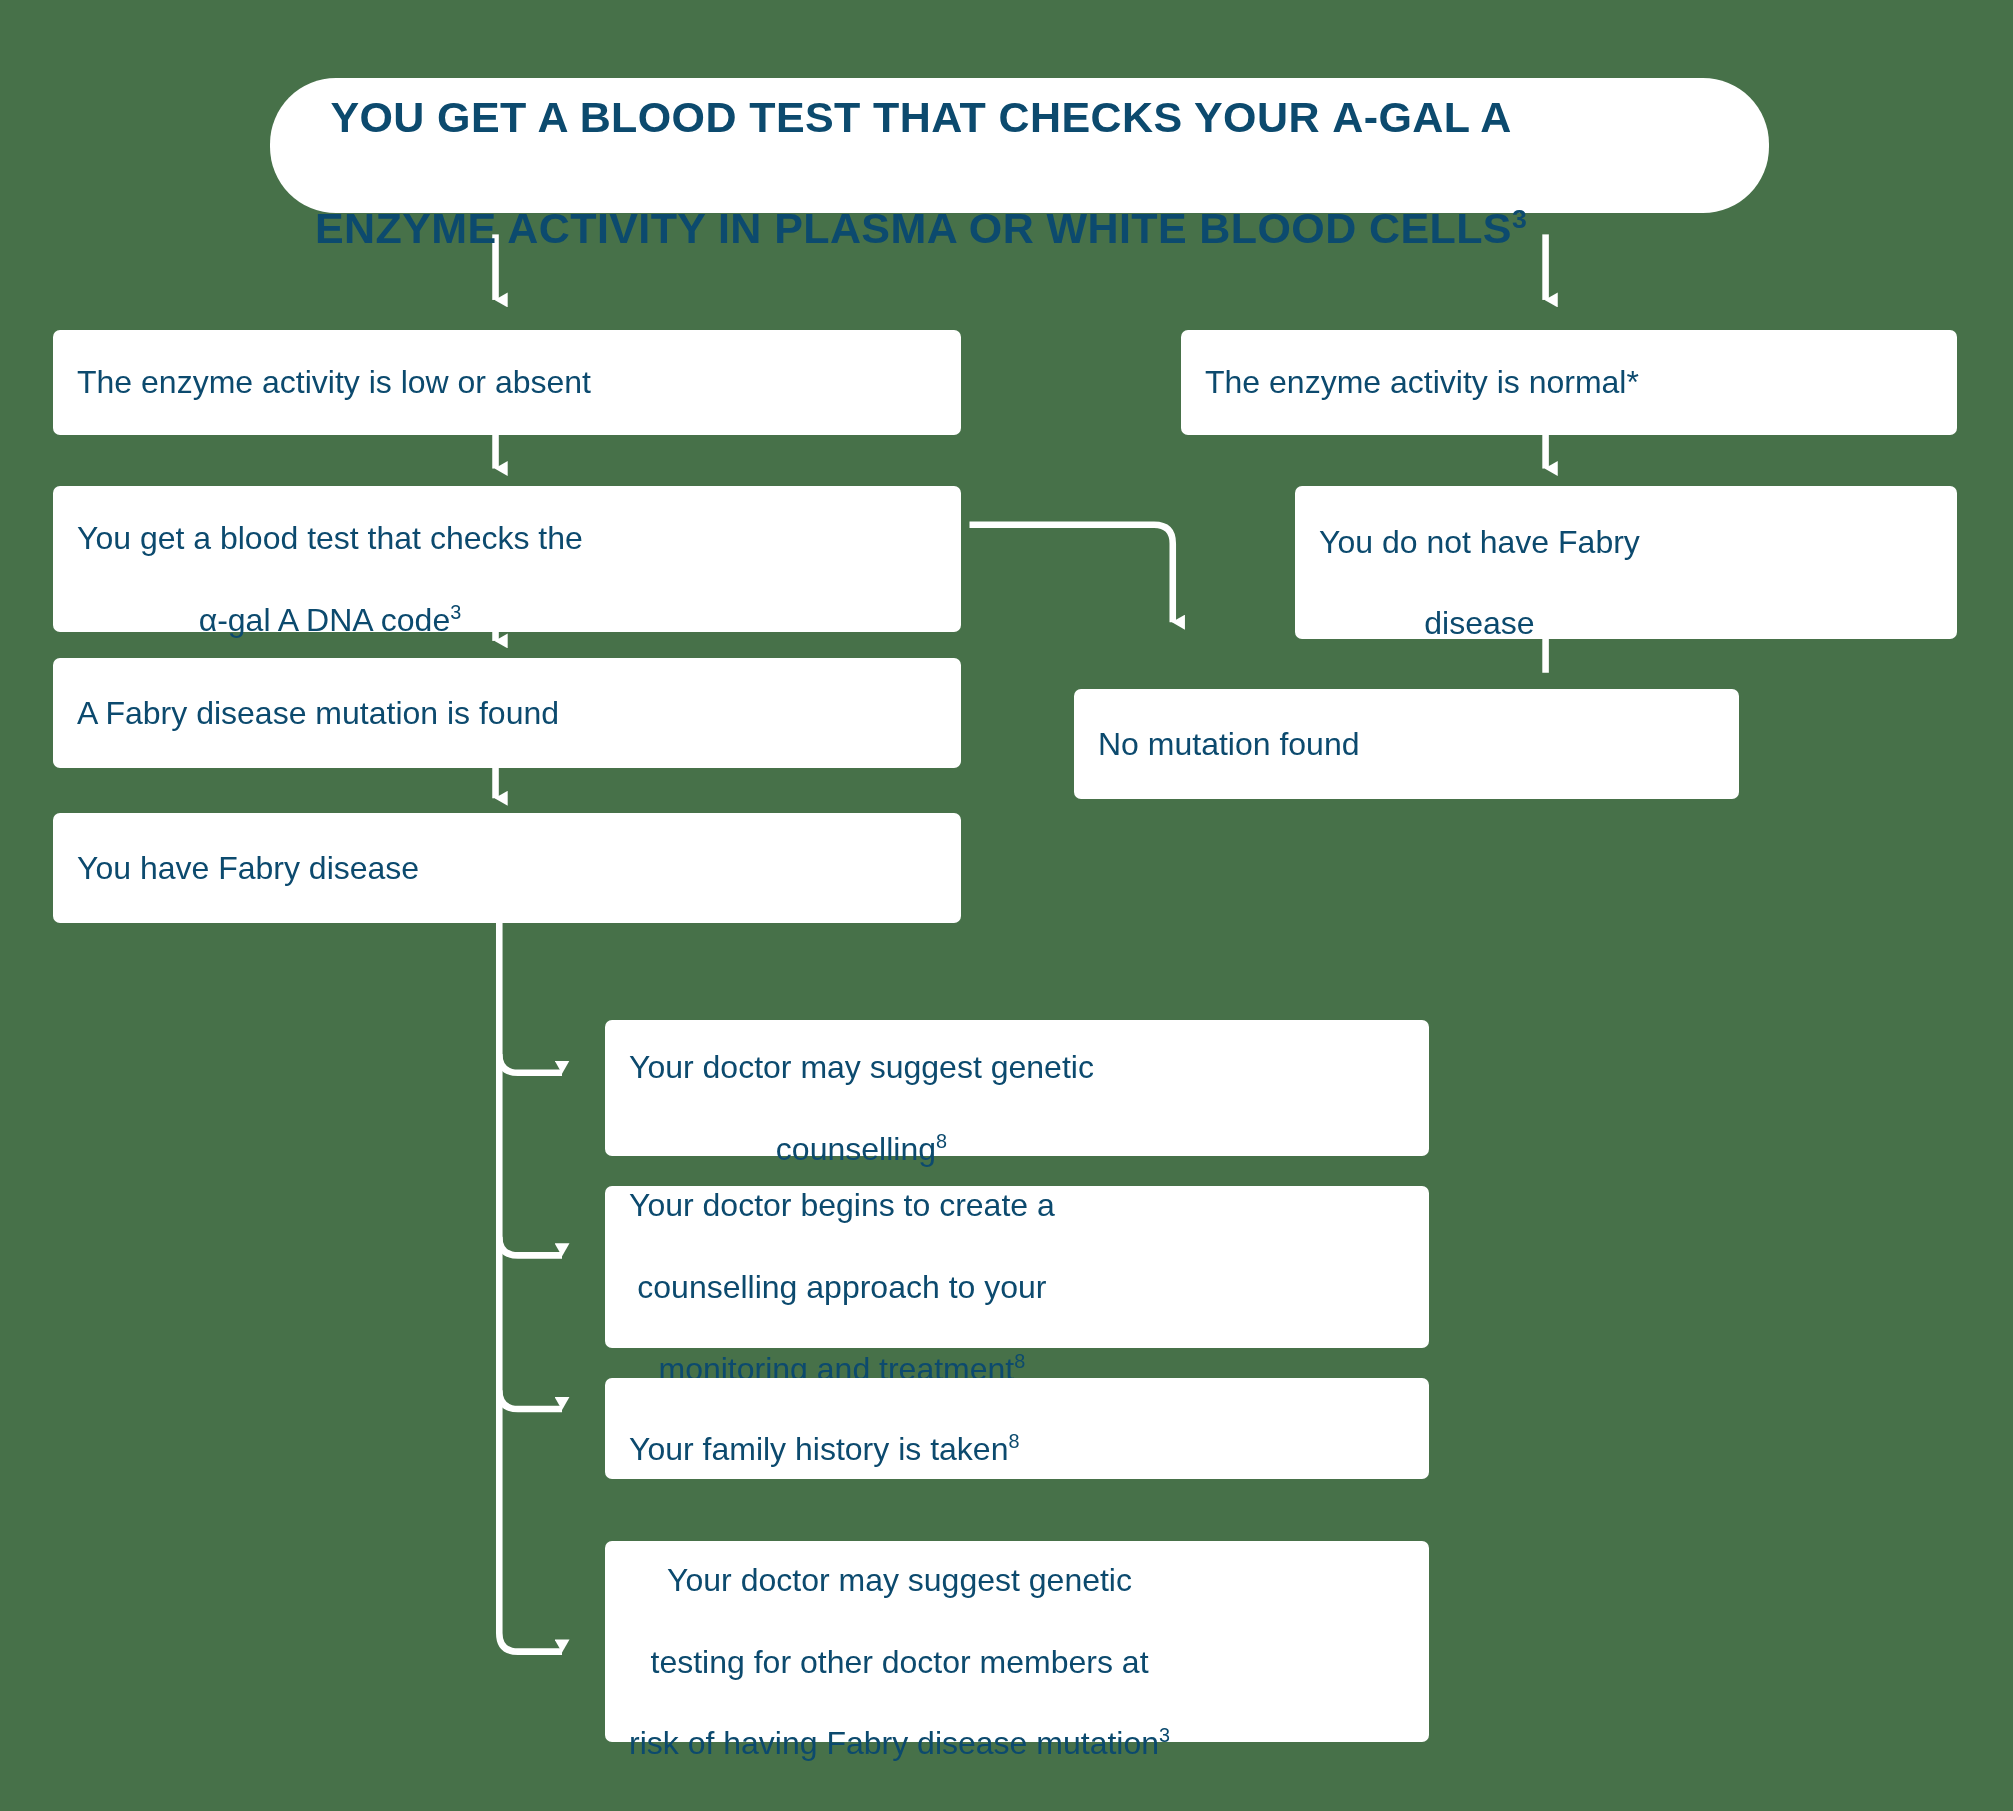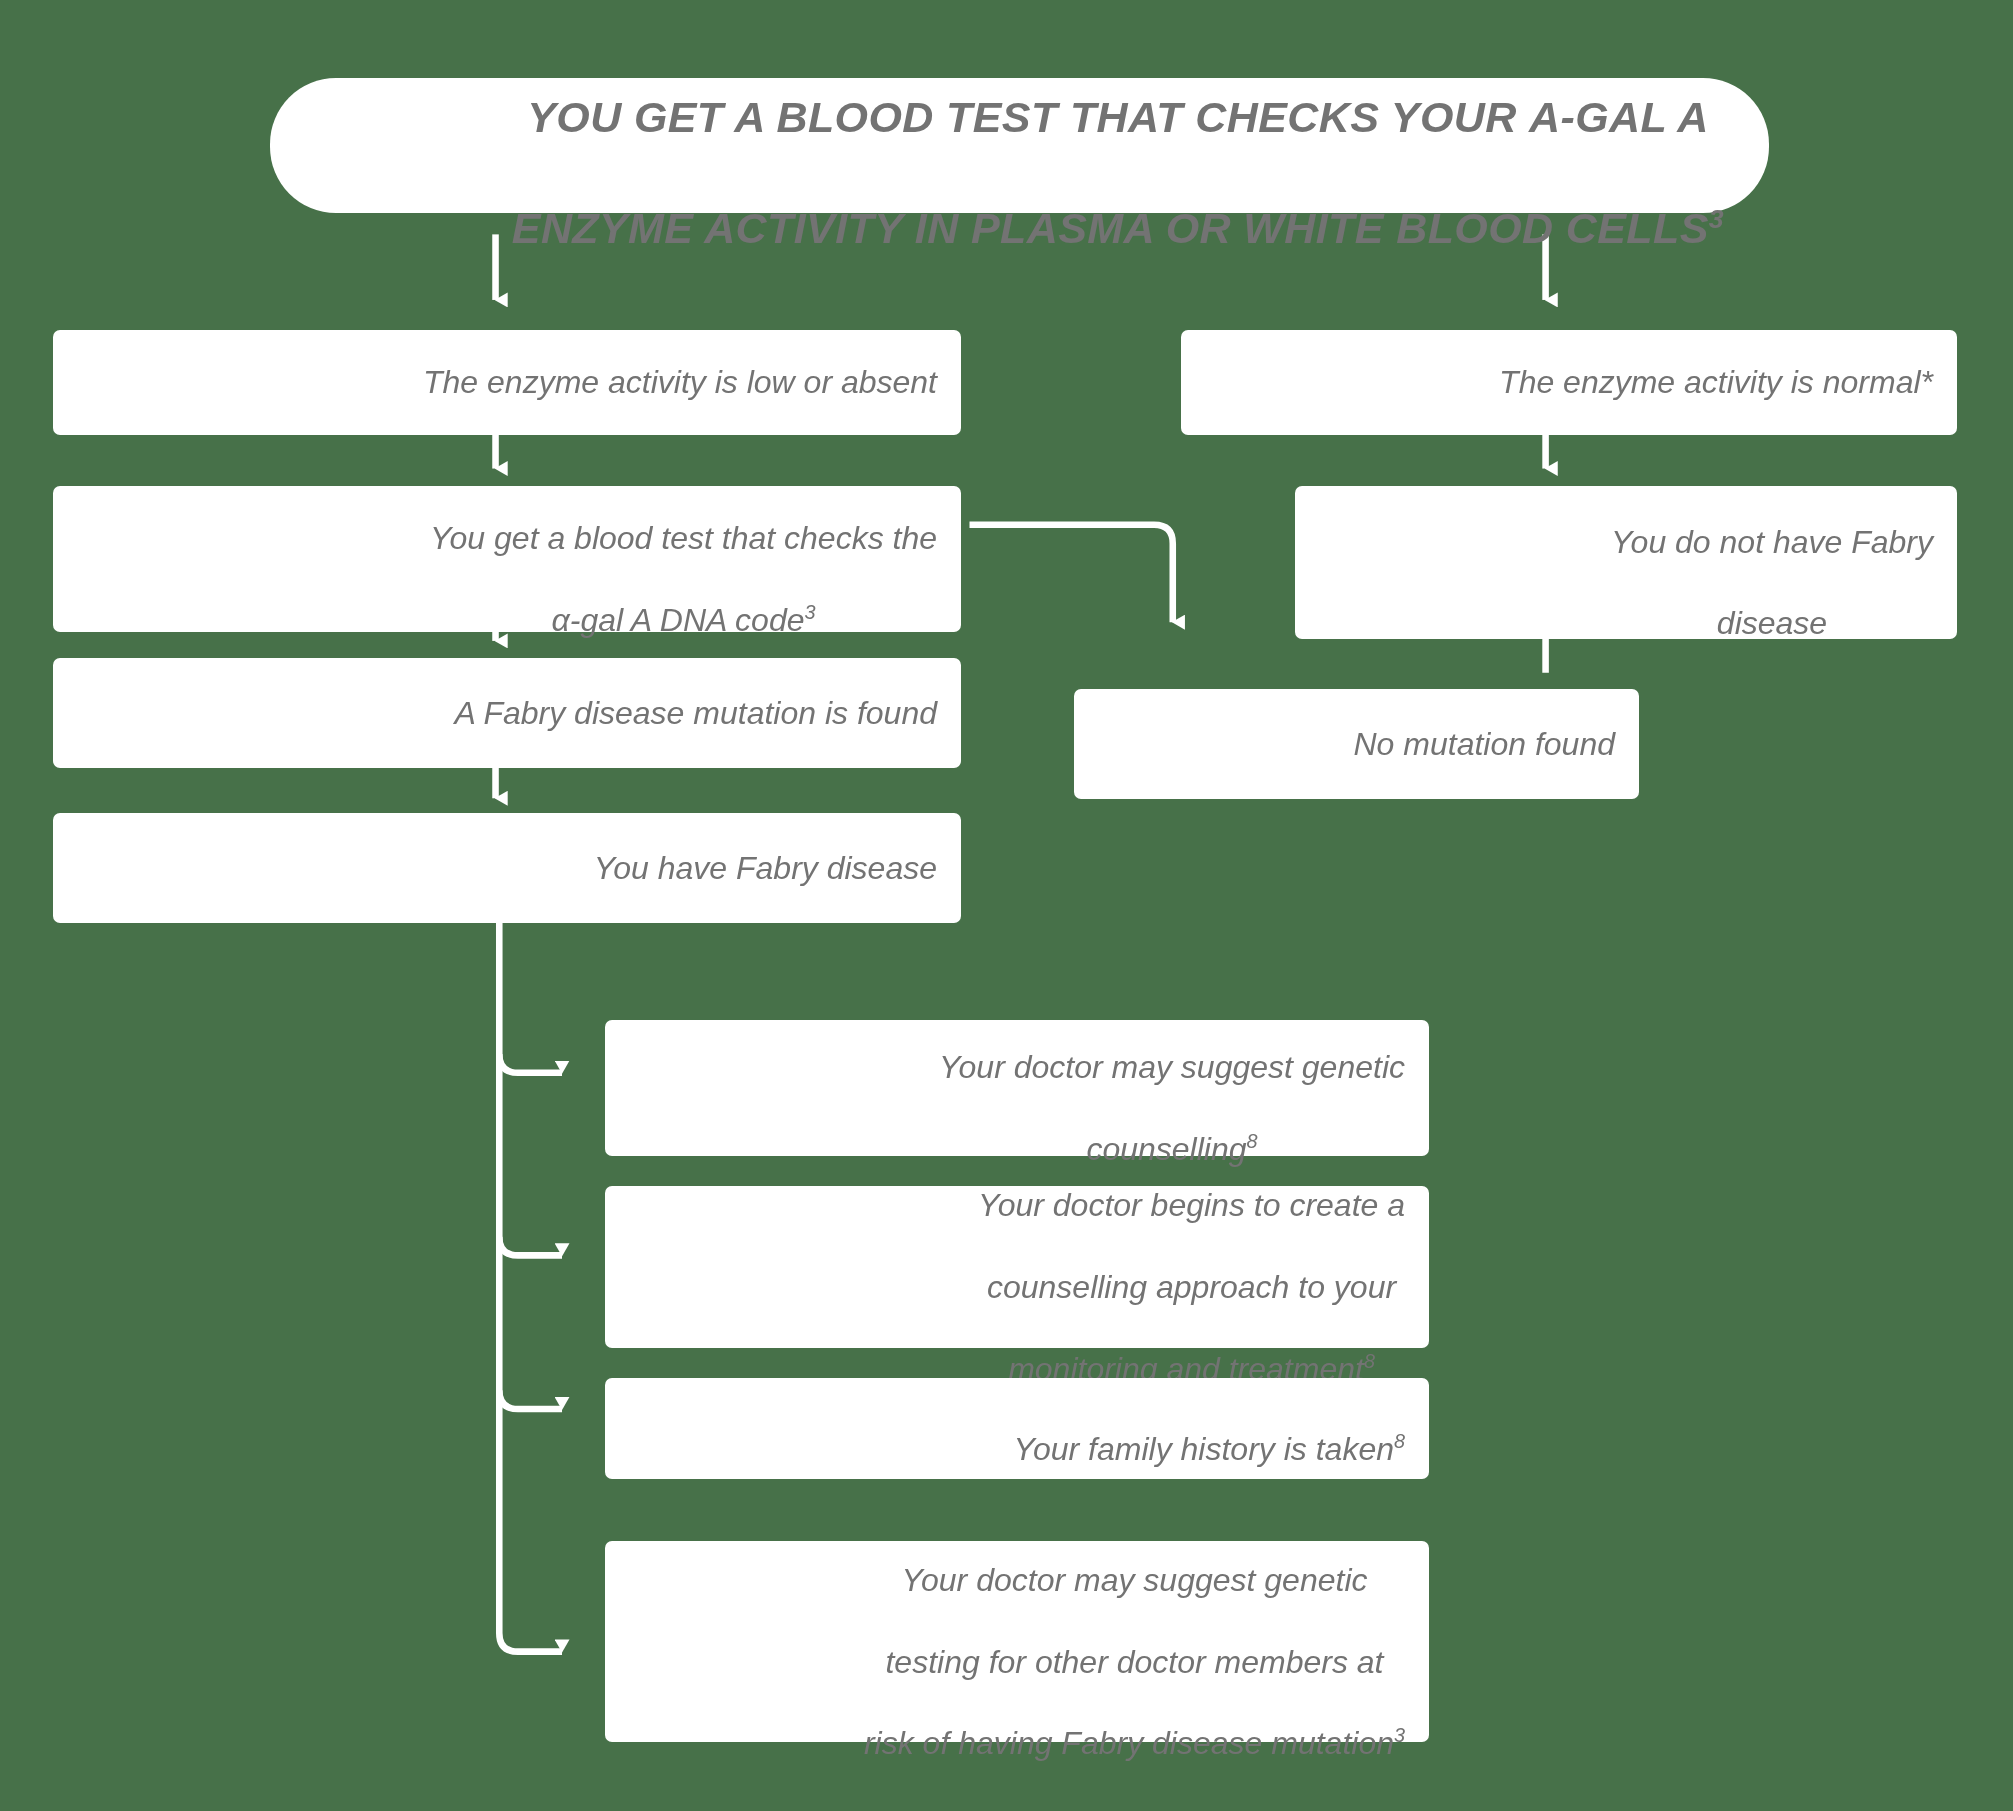--- a/index.html
+++ b/index.html
@@ -11,28 +11,27 @@
     position: relative;
     width: 2013px;
     height: 1812px;
     background: #477149;
     overflow: hidden;
     font-family: "Liberation Sans", sans-serif;
   }
   .node {
     position: absolute;
     background: #ffffff;
-    color: #737373;
+    color: #0c4a6e;
     display: flex;
     align-items: center;
-    justify-content: flex-end;
+    justify-content: flex-start;
     text-align: center;
     box-sizing: border-box;
     line-height: 1.28;
-    font-style: italic;
   }
   .node-label {
     display: block;
     padding: 0 24px;
     white-space: pre-line;
   }
   .rect {
     border-radius: 7px;
     font-size: 32px;
     font-weight: 400;
@@ -138,21 +137,21 @@
     <span class="node-label">The enzyme activity is normal*</span>
   </div>
 
   <div class="node rect" style="left:1295px; top:477px; width:662px; height:153px;">
     <span class="node-label">
       <span>You do not have Fabry</span><br>
       <span>disease</span>
     </span>
   </div>
 
-  <div class="node rect" style="left:1074px; top:680px; width:565px; height:110px;">
+  <div class="node rect" style="left:1074px; top:680px; width:665px; height:110px;">
     <span class="node-label">No mutation found</span>
   </div>
 
   <div class="node rect" style="left:605px; top:1011px; width:824px; height:136px;">
     <span class="node-label">
       <span>Your doctor may suggest genetic</span><br>
       <span>counselling<sup>8</sup></span>
     </span>
   </div>
 

